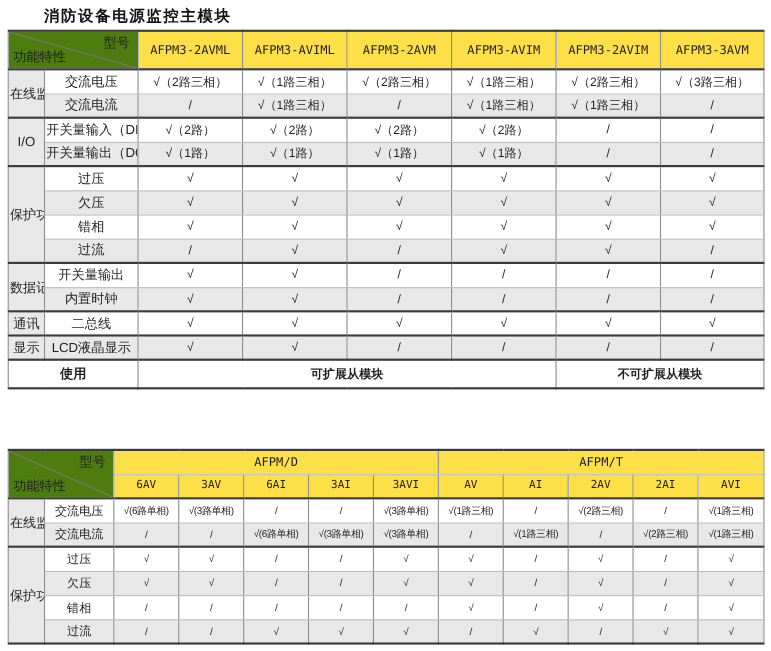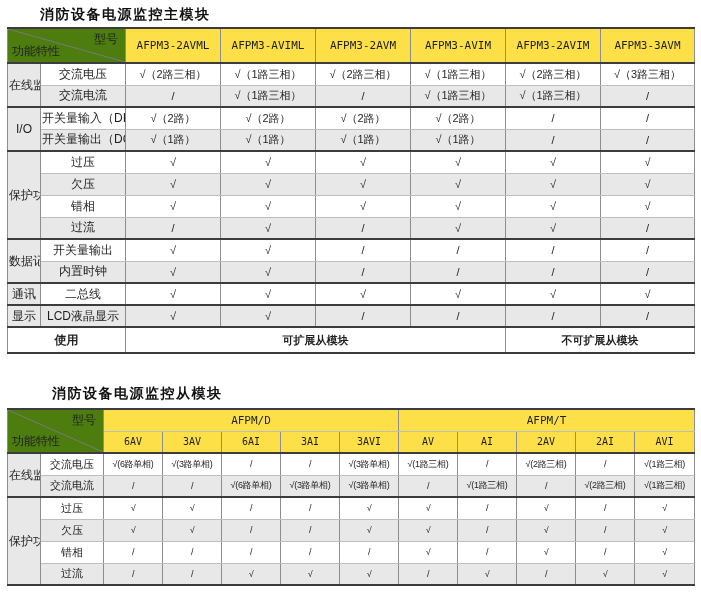--- a/index.html
+++ b/index.html
@@ -207,21 +207,20 @@
           <td class="val">/</td>
         </tr>
         <tr class="gstart usage">
           <td class="rlabel" colspan="2">使用</td>
           <td class="val" colspan="4">可扩展从模块</td>
           <td class="val" colspan="2">不可扩展从模块</td>
         </tr>
       </tbody>
     </table>
 
-  <div class="doc-title" id="title-slave">消防设备电源监控从模块</div>
   <table class="spec" id="slave-table">
       <colgroup>
         <col style="width: 33px;">
         <col style="width: 63px;">
         <col style="width: 59px;">
         <col style="width: 59px;">
         <col style="width: 59px;">
         <col style="width: 59px;">
         <col style="width: 59px;">
         <col style="width: 59px;">

